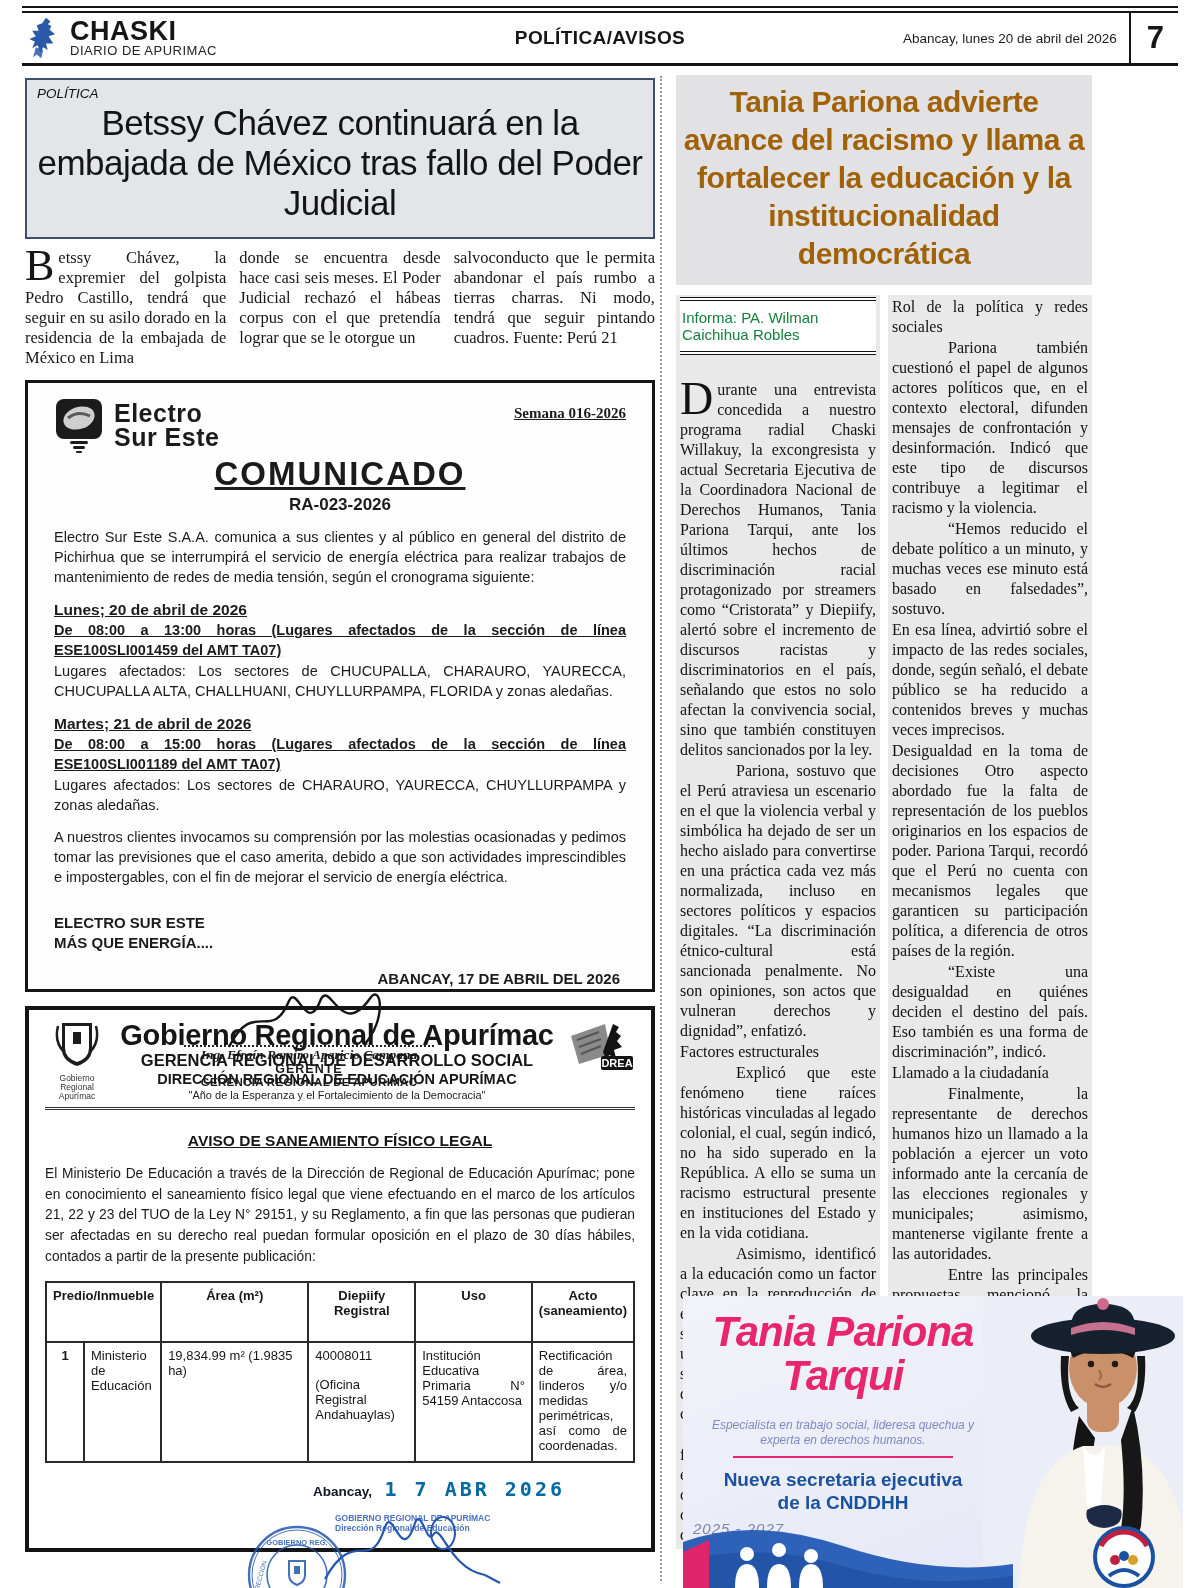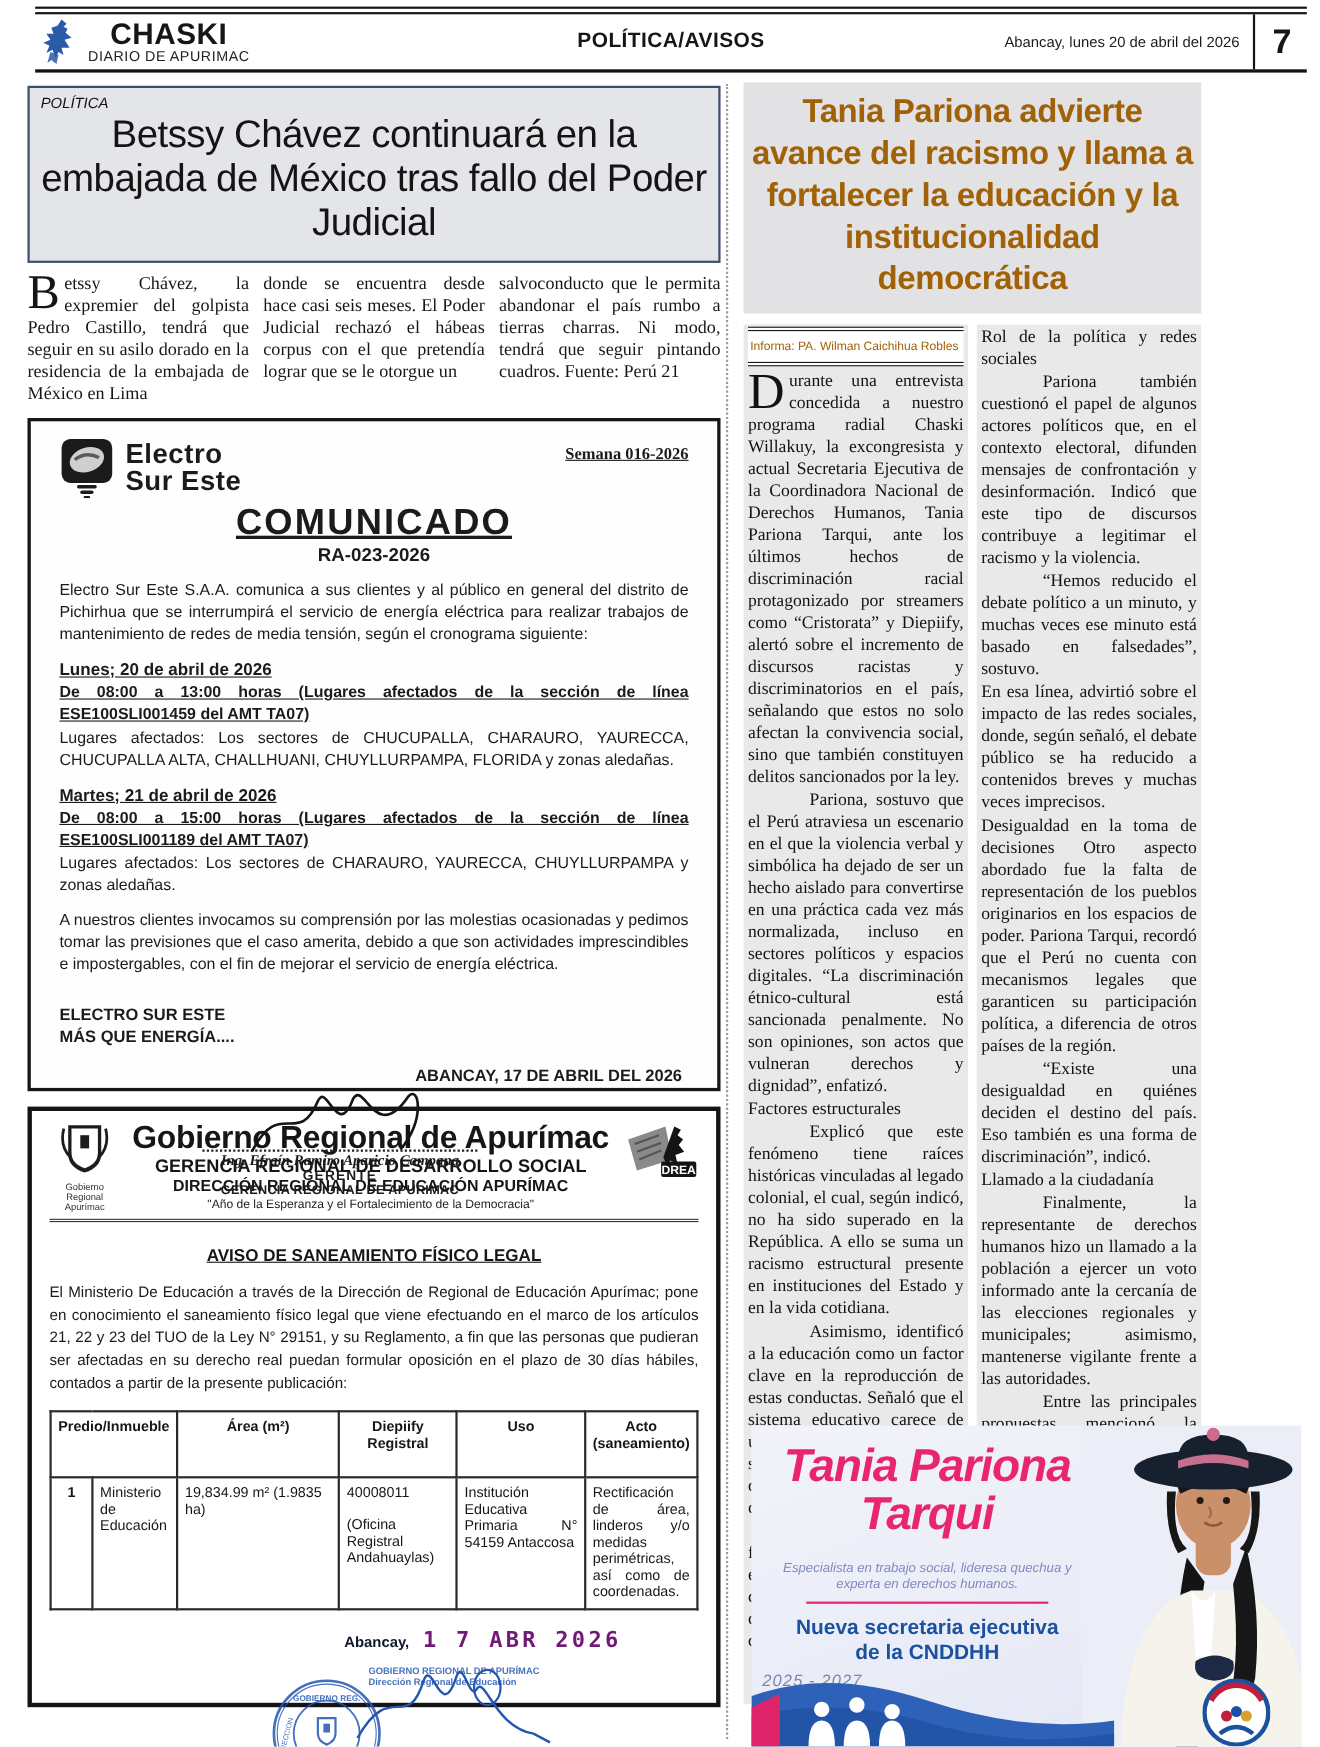--- a/index.html
+++ b/index.html
@@ -1,20 +1,20 @@
 <!DOCTYPE html>
 <html><head>
 <meta charset="utf-8">
 <style>
   html,body{margin:0;padding:0;}
   body{width:1200px;height:1588px;background:#f6f6f4;font-family:"Liberation Sans",sans-serif;color:#161616;}
   .page{position:relative;width:1200px;height:1588px;background:#ffffff;overflow:hidden;}
 
   
-  .masthead{position:absolute;left:32px;top:6px;width:1156px;text-align:center;}
+  .masthead{position:absolute;left:22px;top:6px;width:1156px;}
   .rule-double{height:3px;border-top:2px solid #141414;border-bottom:2px solid #141414;}
   .mast-row{position:relative;display:flex;align-items:center;height:50px;border-bottom:3px solid #141414;}
   .brand{display:flex;align-items:center;gap:6px;padding-left:4px;}
   .brand-icon{width:38px;height:44px;flex:0 0 auto;}
   .brand-text .nm{font-size:27px;font-weight:bold;letter-spacing:.5px;line-height:26px;}
   .brand-text .sub{font-size:13px;letter-spacing:.5px;line-height:14px;color:#222;}
   .section-title{position:absolute;left:50%;transform:translateX(-50%);font-size:19px;font-weight:bold;letter-spacing:.4px;}
   .mast-right{margin-left:auto;display:flex;align-items:stretch;height:100%;}
   .mast-date{align-self:center;font-size:13.5px;padding-right:12px;color:#1c1c1c;}
   .mast-page{border-left:2px solid #141414;display:flex;align-items:center;padding:0 14px 0 16px;font-size:31px;font-weight:bold;}
@@ -66,35 +66,35 @@
   .av-aviso-title{text-align:center;font-size:15.5px;font-weight:bold;text-decoration:underline;margin-top:22px;}
   .av-body{font-size:13.8px;line-height:1.5;text-align:justify;margin-top:14px;color:#1a1a1a;}
   .av-table{width:100%;border-collapse:collapse;margin-top:14px;font-size:13px;}
   .av-table th,.av-table td{border:2px solid #2a2a2a;padding:5px 6px;vertical-align:top;}
   .av-table th{font-weight:bold;text-align:center;height:48px;}
   .av-table td{height:108px;}
   .av-table .cnum{width:24px;text-align:center;font-weight:bold;}
   .av-table .cjust{text-align:justify;}
   .av-date-row{margin-top:14px;text-align:right;padding-right:70px;}
   .av-place{font-size:13.5px;font-weight:bold;color:#0f172a;}
-  .av-stampdate{font-family:"DejaVu Sans Mono",monospace;font-size:20px;font-weight:bold;color:#701a75;letter-spacing:3px;margin-left:8px;}
+  .av-stampdate{font-family:"DejaVu Sans Mono",monospace;font-size:20px;font-weight:bold;color:#0369a1;letter-spacing:3px;margin-left:8px;}
   .av-sig-zone{position:relative;height:130px;margin-top:4px;}
   .stamp{position:absolute;left:200px;top:18px;width:104px;height:104px;opacity:.85;}
   .sig-blue{position:absolute;left:270px;top:0px;}
   .sig-blue-top{position:absolute;left:290px;top:8px;font-size:8.5px;color:#3563b8;font-weight:bold;line-height:10px;opacity:.9;}
 
   
   .vdivider{position:absolute;left:660px;top:76px;height:1505px;border-left:2px dotted #9a9a9a;}
 
   
   .rightcol{position:absolute;left:676px;top:75px;width:504px;}
   .r-headline{width:416px;background:#e2e2e4;padding:8px 6px 12px 6px;box-sizing:border-box;text-align:center;font-size:30px;line-height:38px;font-weight:bold;letter-spacing:-.4px;color:#a16207;}
   .r-cols{display:flex;gap:8px;margin-top:10px;width:416px;}
   .r-col{flex:1 1 0;background:#e9e9e9;padding:2px 4px;}
-  .informa{border-top:4px double #141414;border-bottom:4px double #141414;padding:8px 2px;font-size:11px;color:#a16207;margin-bottom:4px;background:#fff;}
+  .informa{border-top:4px double #141414;border-bottom:4px double #141414;padding:8px 2px;font-size:15px;color:#15803d;margin-bottom:25px;background:#fff;}
   .para{font-family:"Liberation Serif",serif;font-size:16px;line-height:20px;text-align:justify;margin:0 0 1px 0;color:#121212;}
   .para.indent{text-indent:56px;}
   .para.lead .dropcap{font-size:46px;line-height:37px;}
 
   
   .ad{position:absolute;left:683px;top:1296px;width:500px;height:292px;background:linear-gradient(160deg,#f2f3fa 0%,#e9ecf7 60%,#e3e7f4 100%);overflow:hidden;}
   .ad-name{position:absolute;left:10px;top:14px;width:300px;text-align:center;font-size:42px;line-height:44px;font-weight:bold;font-style:italic;color:#e8256e;letter-spacing:-1px;}
   .ad-tag{position:absolute;left:25px;top:122px;width:270px;text-align:center;font-size:12px;font-style:italic;color:#8089c0;line-height:15px;}
   .ad-rule{position:absolute;left:50px;top:160px;width:220px;border-top:2px solid #e8256e;}
   .ad-role{position:absolute;left:10px;top:172px;width:300px;text-align:center;font-size:19px;line-height:23px;font-weight:bold;color:#1a52a0;}

